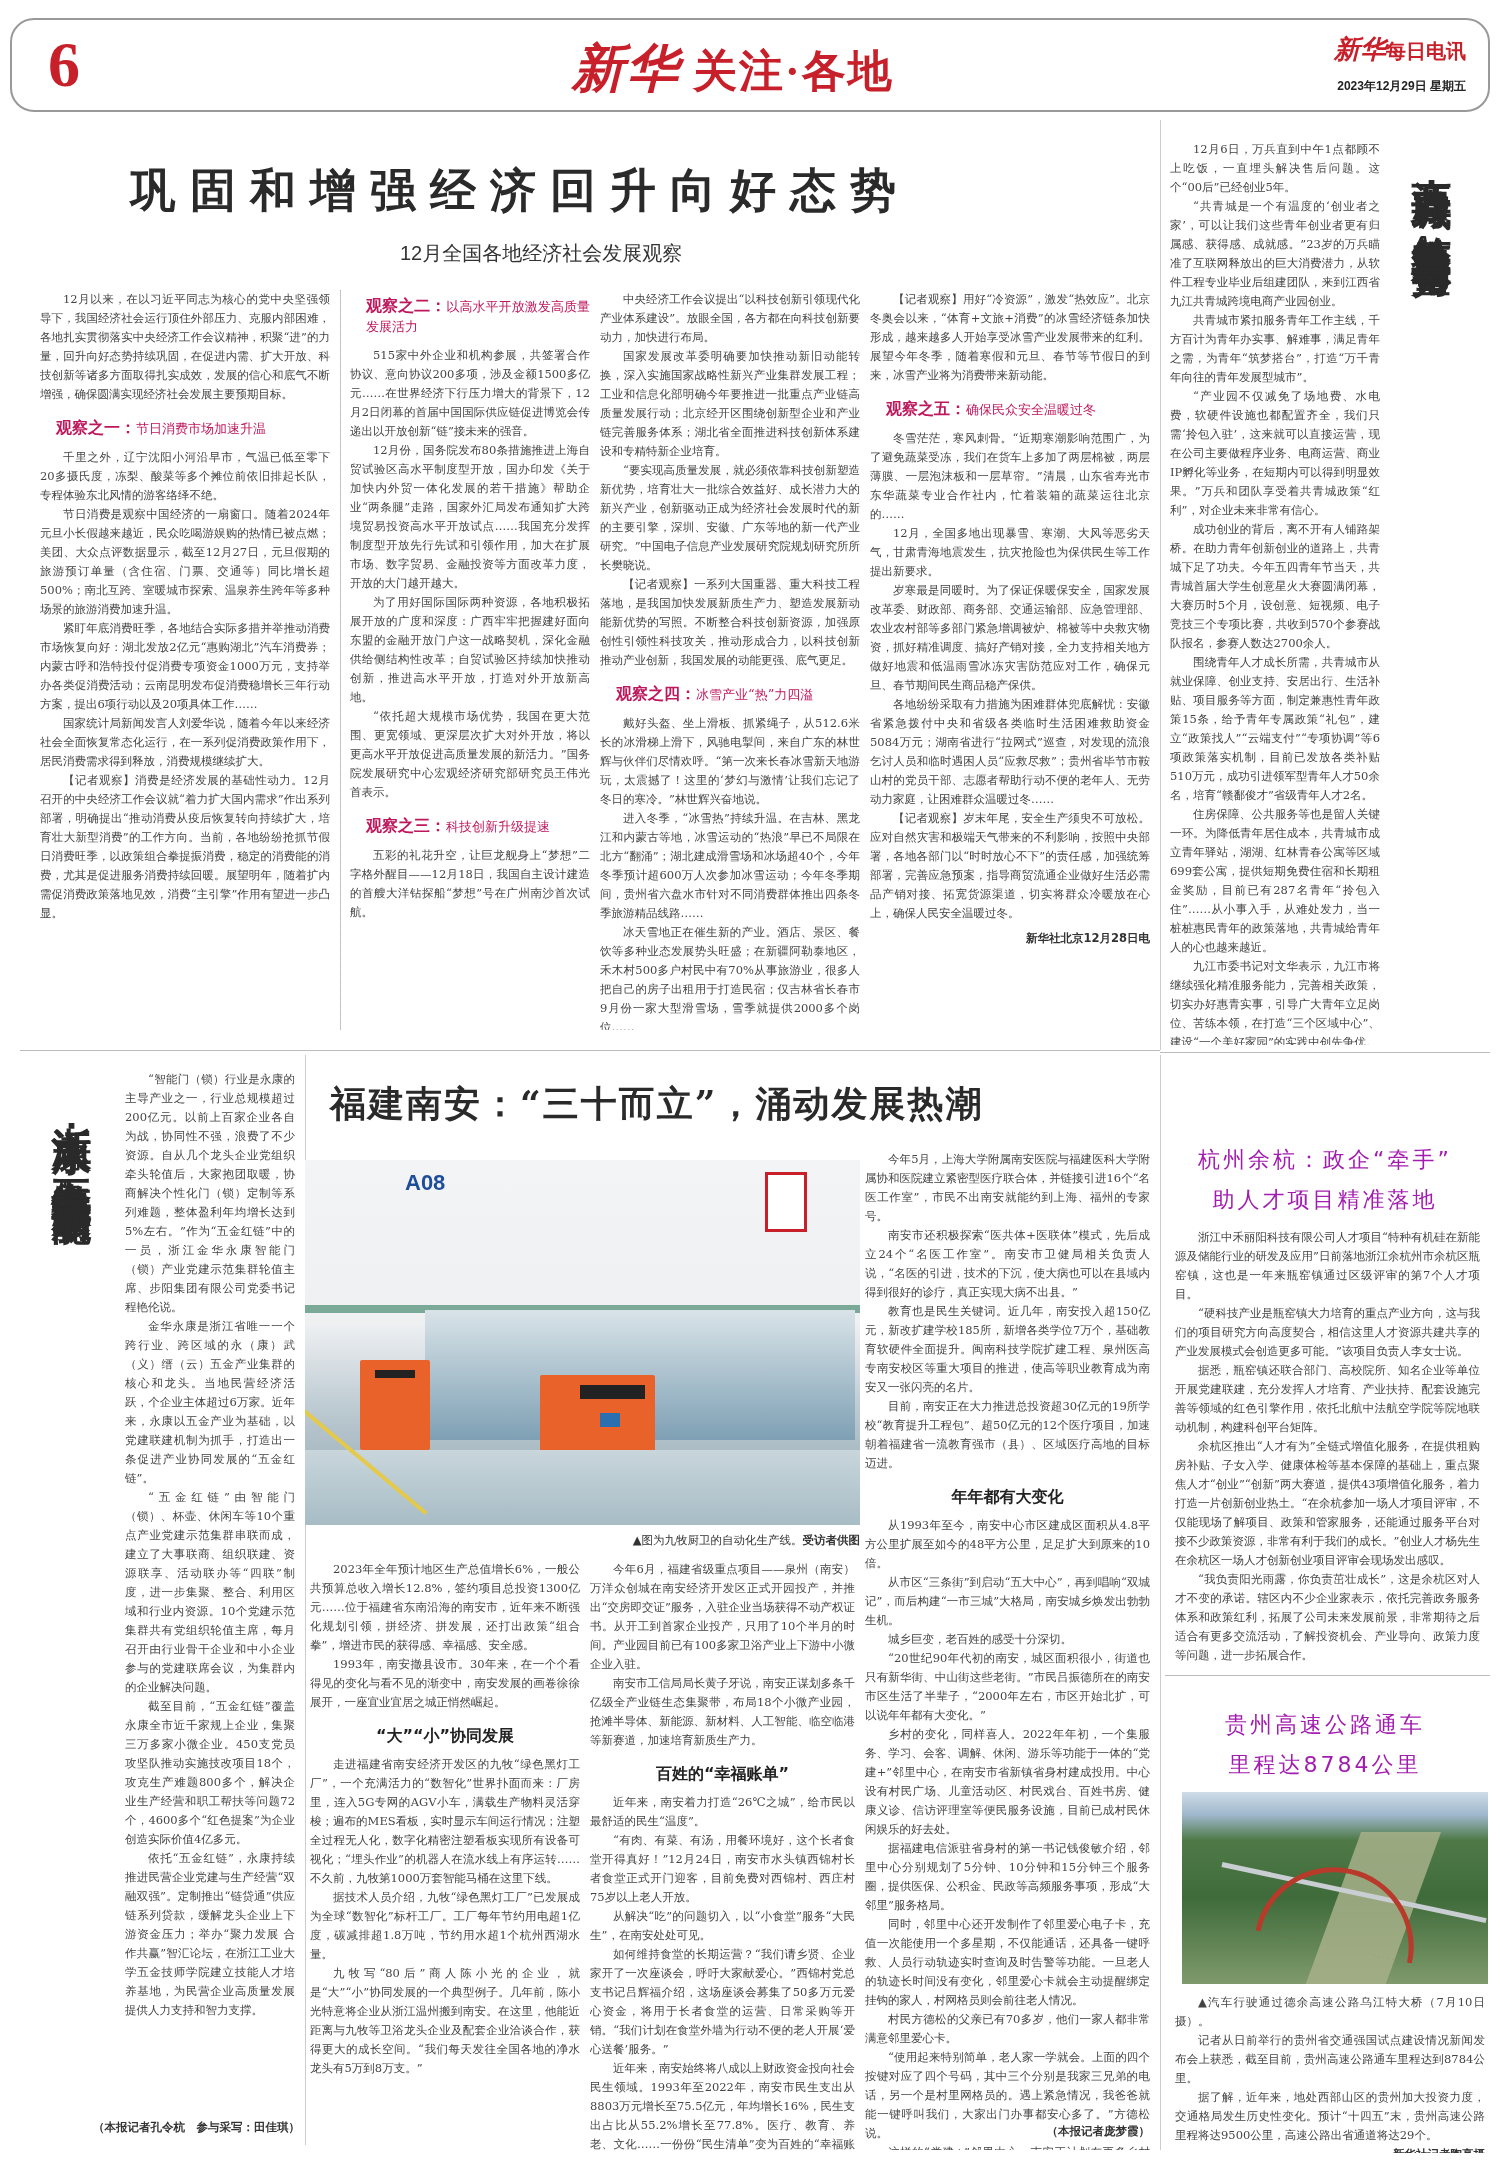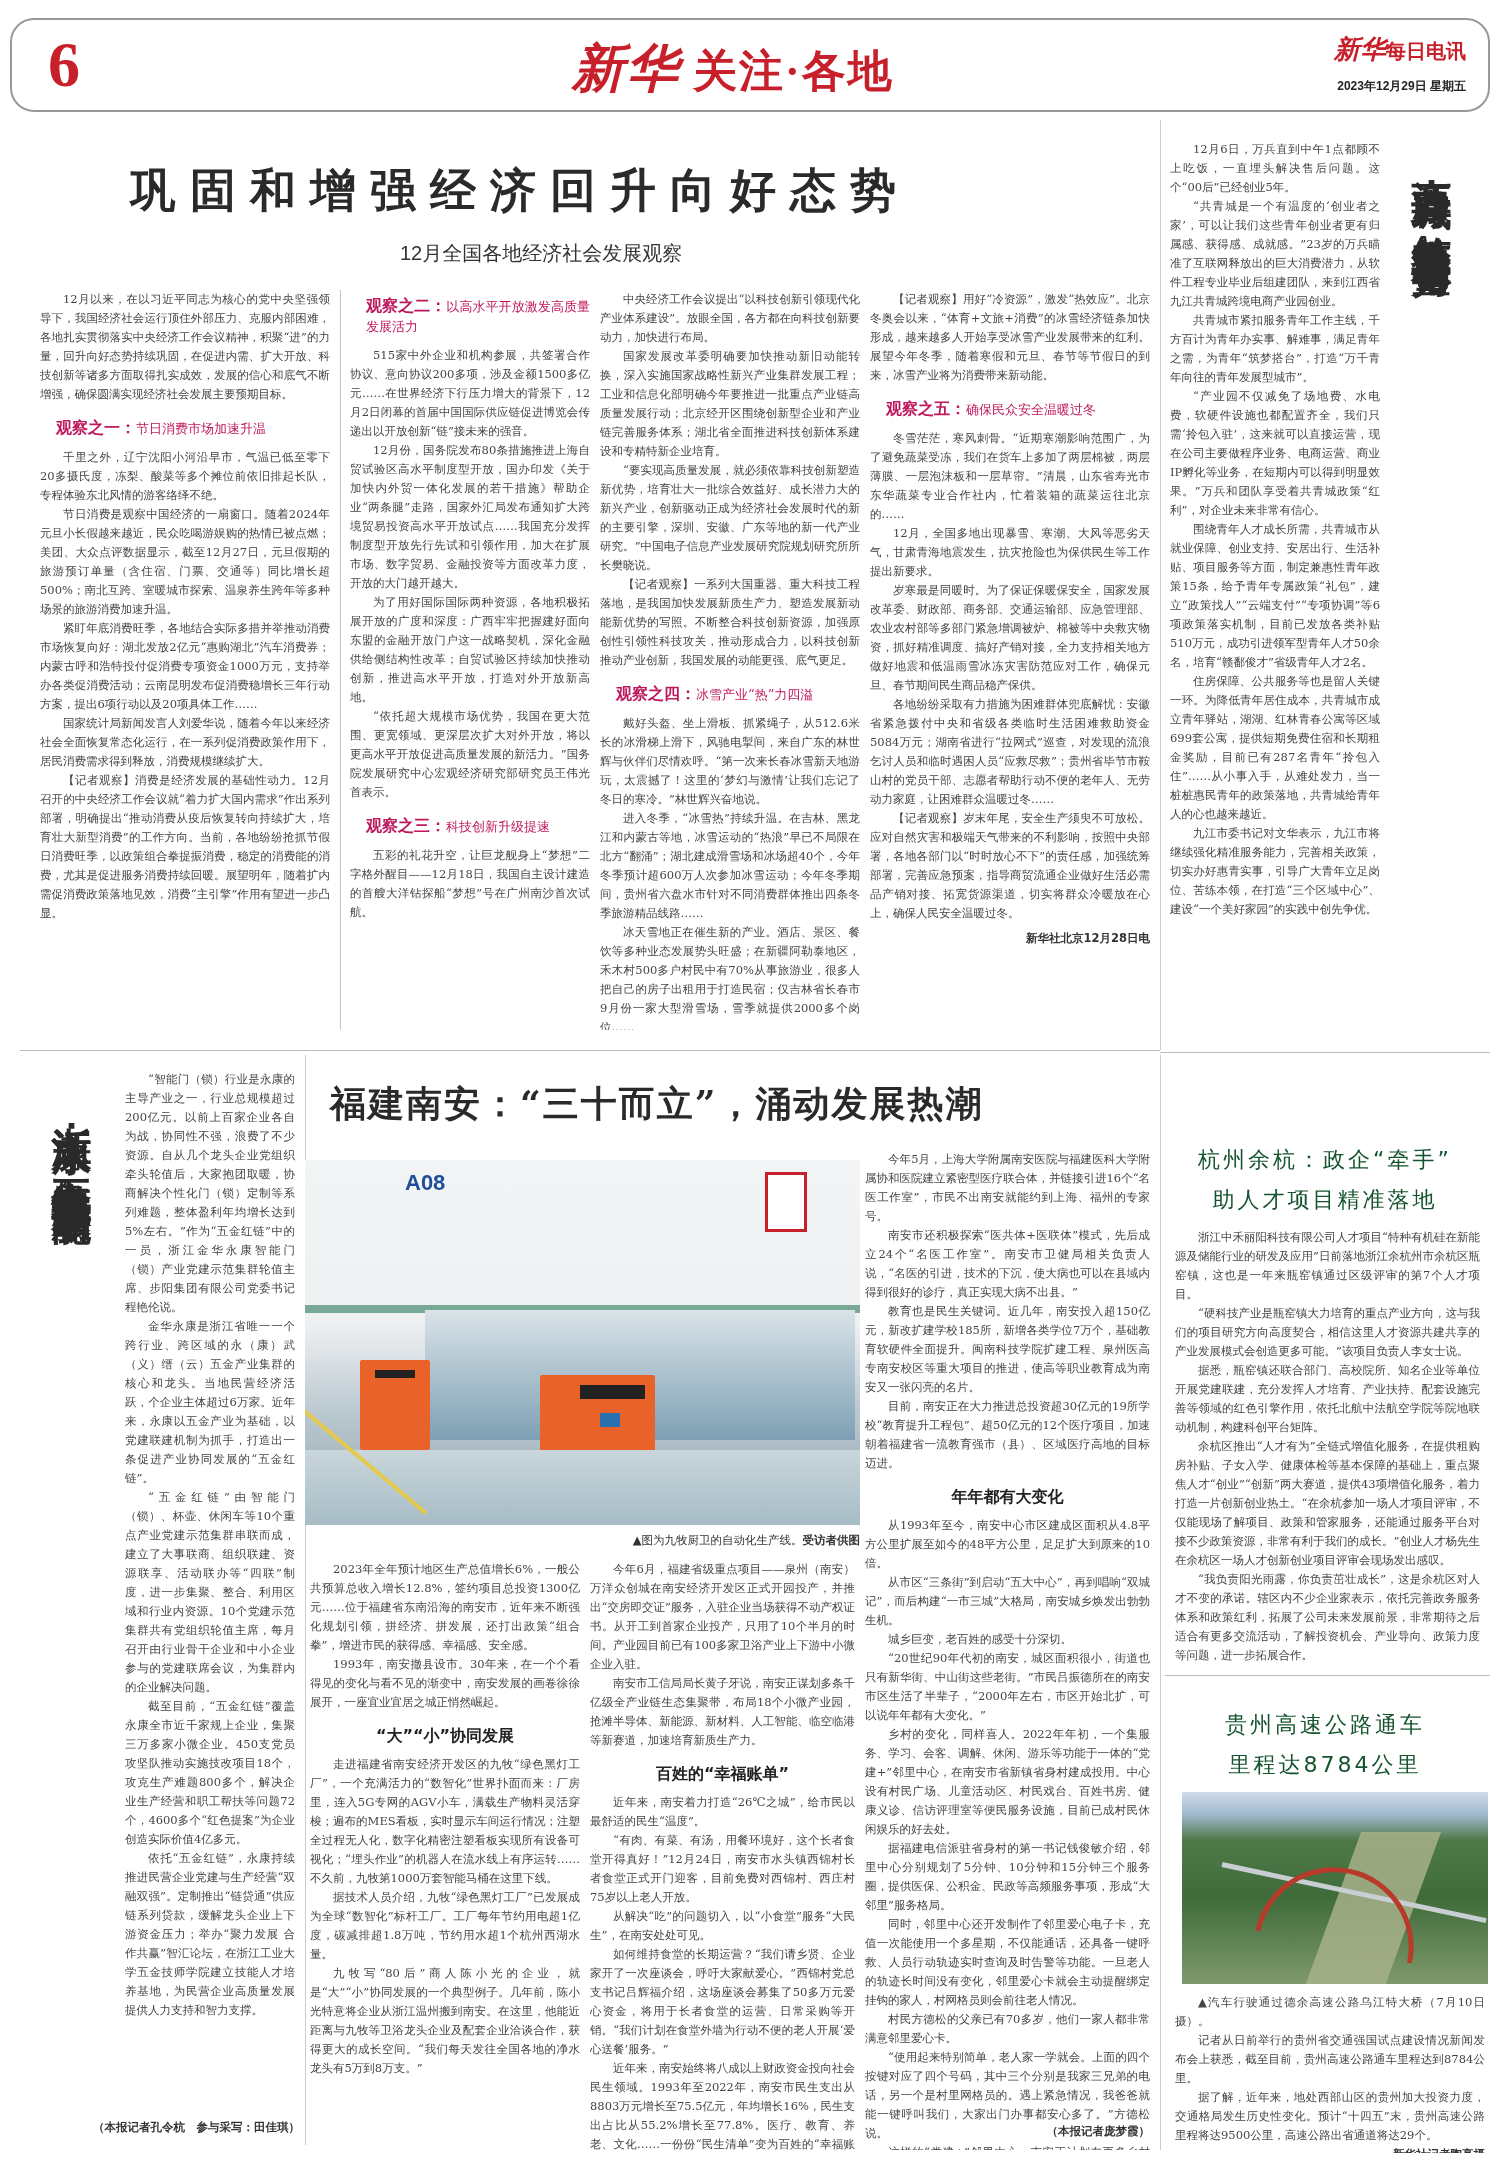--- a/index.html
+++ b/index.html
@@ -15,21 +15,21 @@
 .col{position:absolute;font-size:11.5px;line-height:19px;color:#444;text-align:justify;overflow:hidden}
 .col p{text-indent:2em;margin-bottom:0}
 .sec-head{font-weight:bold;font-size:16px;color:#be185d;margin:14px 0 10px 1em;font-family:"DejaVu Sans",sans-serif}
 .sec-head .sub{font-weight:normal;font-size:13px;font-family:"DejaVu Serif",serif}
 .center-head{text-align:center;font-weight:bold;font-size:16px;margin:14px 0 10px;color:#222;font-family:"DejaVu Sans",sans-serif}
 .byline{text-align:right;font-weight:bold;font-family:"DejaVu Sans",sans-serif;font-size:11.5px;color:#333}
 .vtitle{position:absolute;writing-mode:vertical-rl;font-size:40px;font-weight:bold;color:#2a2a2a;font-family:"DejaVu Serif",serif;letter-spacing:2px}
 .fj-headline{position:absolute;left:330px;top:1080px;font-size:36px;font-weight:bold;color:#2a2a2a;letter-spacing:2px;font-family:"DejaVu Serif",serif}
 .photo{position:absolute;overflow:hidden}
 .caption{position:absolute;font-size:11.5px;color:#333;text-align:right}
-.side-head{position:absolute;font-size:22px;color:#14532d;letter-spacing:3px;line-height:40px;text-align:center;font-family:"DejaVu Sans",sans-serif}
+.side-head{position:absolute;font-size:22px;color:#a21caf;letter-spacing:3px;line-height:40px;text-align:center;font-family:"DejaVu Sans",sans-serif}
 .divider-h{position:absolute;height:1px;background:#bbb}
 .divider-v{position:absolute;width:1px;background:#ccc}
 .dot{border-left:1px dotted #bbb}
 </style>
 </head>
 <body>
 
 <div class="masthead">
   <div class="page-num">6</div>
   <div class="section-title">
@@ -89,20 +89,21 @@
   <p>【记者观察】岁末年尾，安全生产须臾不可放松。应对自然灾害和极端天气带来的不利影响，按照中央部署，各地各部门以“时时放心不下”的责任感，加强统筹部署，完善应急预案，指导商贸流通企业做好生活必需品产销对接、拓宽货源渠道，切实将群众冷暖放在心上，确保人民安全温暖过冬。</p>
   <div class="byline" style="margin-top:6px">新华社北京12月28日电</div>
 </div>
 
 <div class="divider-v" style="left:1160px;top:120px;height:930px"></div>
 <div class="col" style="left:1170px;top:140px;width:210px;height:905px">
   <p>12月6日，万兵直到中午1点都顾不上吃饭，一直埋头解决售后问题。这个“00后”已经创业5年。</p>
   <p>“共青城是一个有温度的‘创业者之家’，可以让我们这些青年创业者更有归属感、获得感、成就感。”23岁的万兵瞄准了互联网释放出的巨大消费潜力，从软件工程专业毕业后组建团队，来到江西省九江共青城跨境电商产业园创业。</p>
   <p>共青城市紧扣服务青年工作主线，千方百计为青年办实事、解难事，满足青年之需，为青年“筑梦搭台”，打造“万千青年向往的青年发展型城市”。</p>
   <p>“产业园不仅减免了场地费、水电费，软硬件设施也都配置齐全，我们只需‘拎包入驻’，这来就可以直接运营，现在公司主要做程序业务、电商运营、商业IP孵化等业务，在短期内可以得到明显效果。”万兵和团队享受着共青城政策“红利”，对企业未来非常有信心。</p>
+  <p>成功创业的背后，离不开有人铺路架桥。在助力青年创新创业的道路上，共青城下足了功夫。今年五四青年节当天，共青城首届大学生创意星火大赛圆满闭幕，大赛历时5个月，设创意、短视频、电子竞技三个专项比赛，共收到570个参赛战队报名，参赛人数达2700余人。</p>
   <p>围绕青年人才成长所需，共青城市从就业保障、创业支持、安居出行、生活补贴、项目服务等方面，制定兼惠性青年政策15条，给予青年专属政策“礼包”，建立“政策找人”“云端支付”“专项协调”等6项政策落实机制，目前已发放各类补贴510万元，成功引进领军型青年人才50余名，培育“赣鄱俊才”省级青年人才2名。</p>
   <p>住房保障、公共服务等也是留人关键一环。为降低青年居住成本，共青城市成立青年驿站，湖湖、红林青春公寓等区域699套公寓，提供短期免费住宿和长期租金奖励，目前已有287名青年“拎包入住”……从小事入手，从难处发力，当一桩桩惠民青年的政策落地，共青城给青年人的心也越来越近。</p>
   <p>九江市委书记对文华表示，九江市将继续强化精准服务能力，完善相关政策，切实办好惠青实事，引导广大青年立足岗位、苦练本领，在打造“三个区域中心”、建设“一个美好家园”的实践中创先争优。</p>
 
 </div>
 <div class="vtitle" style="left:1405px;top:150px;height:880px">江西共青城：『筑梦搭台』激发双创青年力量</div>
 
 <div class="divider-h" style="left:20px;top:1050px;width:1140px"></div>
 <div class="divider-h" style="left:1160px;top:1052px;width:330px"></div>
 

